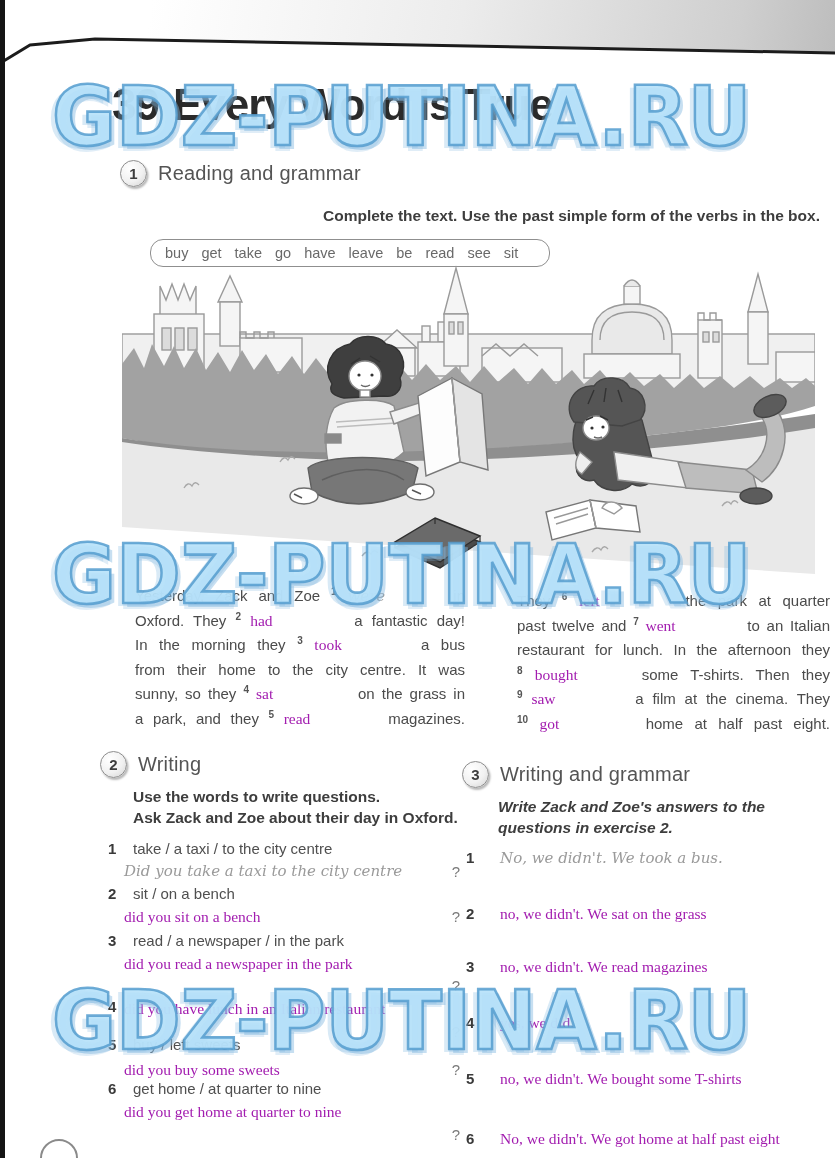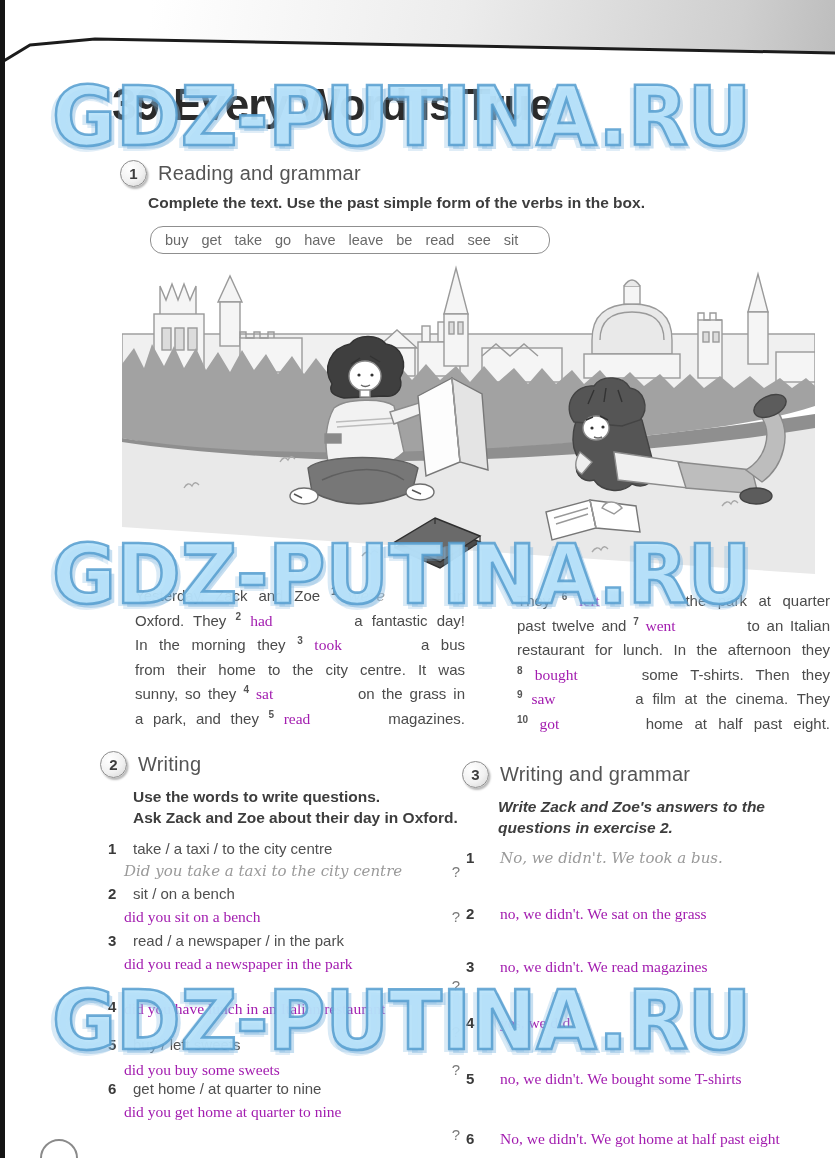--- a/index.html
+++ b/index.html
@@ -51,21 +51,21 @@
     background:radial-gradient(circle at 35% 30%,#ffffff 0%,#f1f1f1 55%,#d3d3d3 100%);
     box-shadow:1.5px 2px 2px rgba(0,0,0,0.28);
     align-items:center;justify-content:center;
     font-weight:bold;font-size:15px;color:#3d3d3d;flex:0 0 auto;
   }
   .sec-title{font-size:20px;color:#545454;letter-spacing:0.2px;text-align:center;}
   .instr{font-weight:bold;font-size:15.5px;color:#3d3d3d;line-height:21px;}
 
   
   #ex1{position:absolute;left:120px;top:160px;width:700px;z-index:1;}
-  #ex1 .instr{margin:5px 0 0 28px;}
+  #ex1 .instr{margin:18px 0 0 28px;text-align:right;}
   .wordbox{
     margin:13px 0 0 30px;width:370px;padding:5px 14px;
     border:1.5px solid #8f8f8f;border-radius:13px;
     display:flex;gap:13px;align-items:center;
     font-size:14.5px;color:#696969;
   }
   #illustration{position:absolute;left:122px;top:256px;z-index:1;}
 
   .textcol{position:absolute;z-index:1;font-size:15px;color:#4b4b4b;}
   #textL{left:135px;top:584px;width:330px;}

